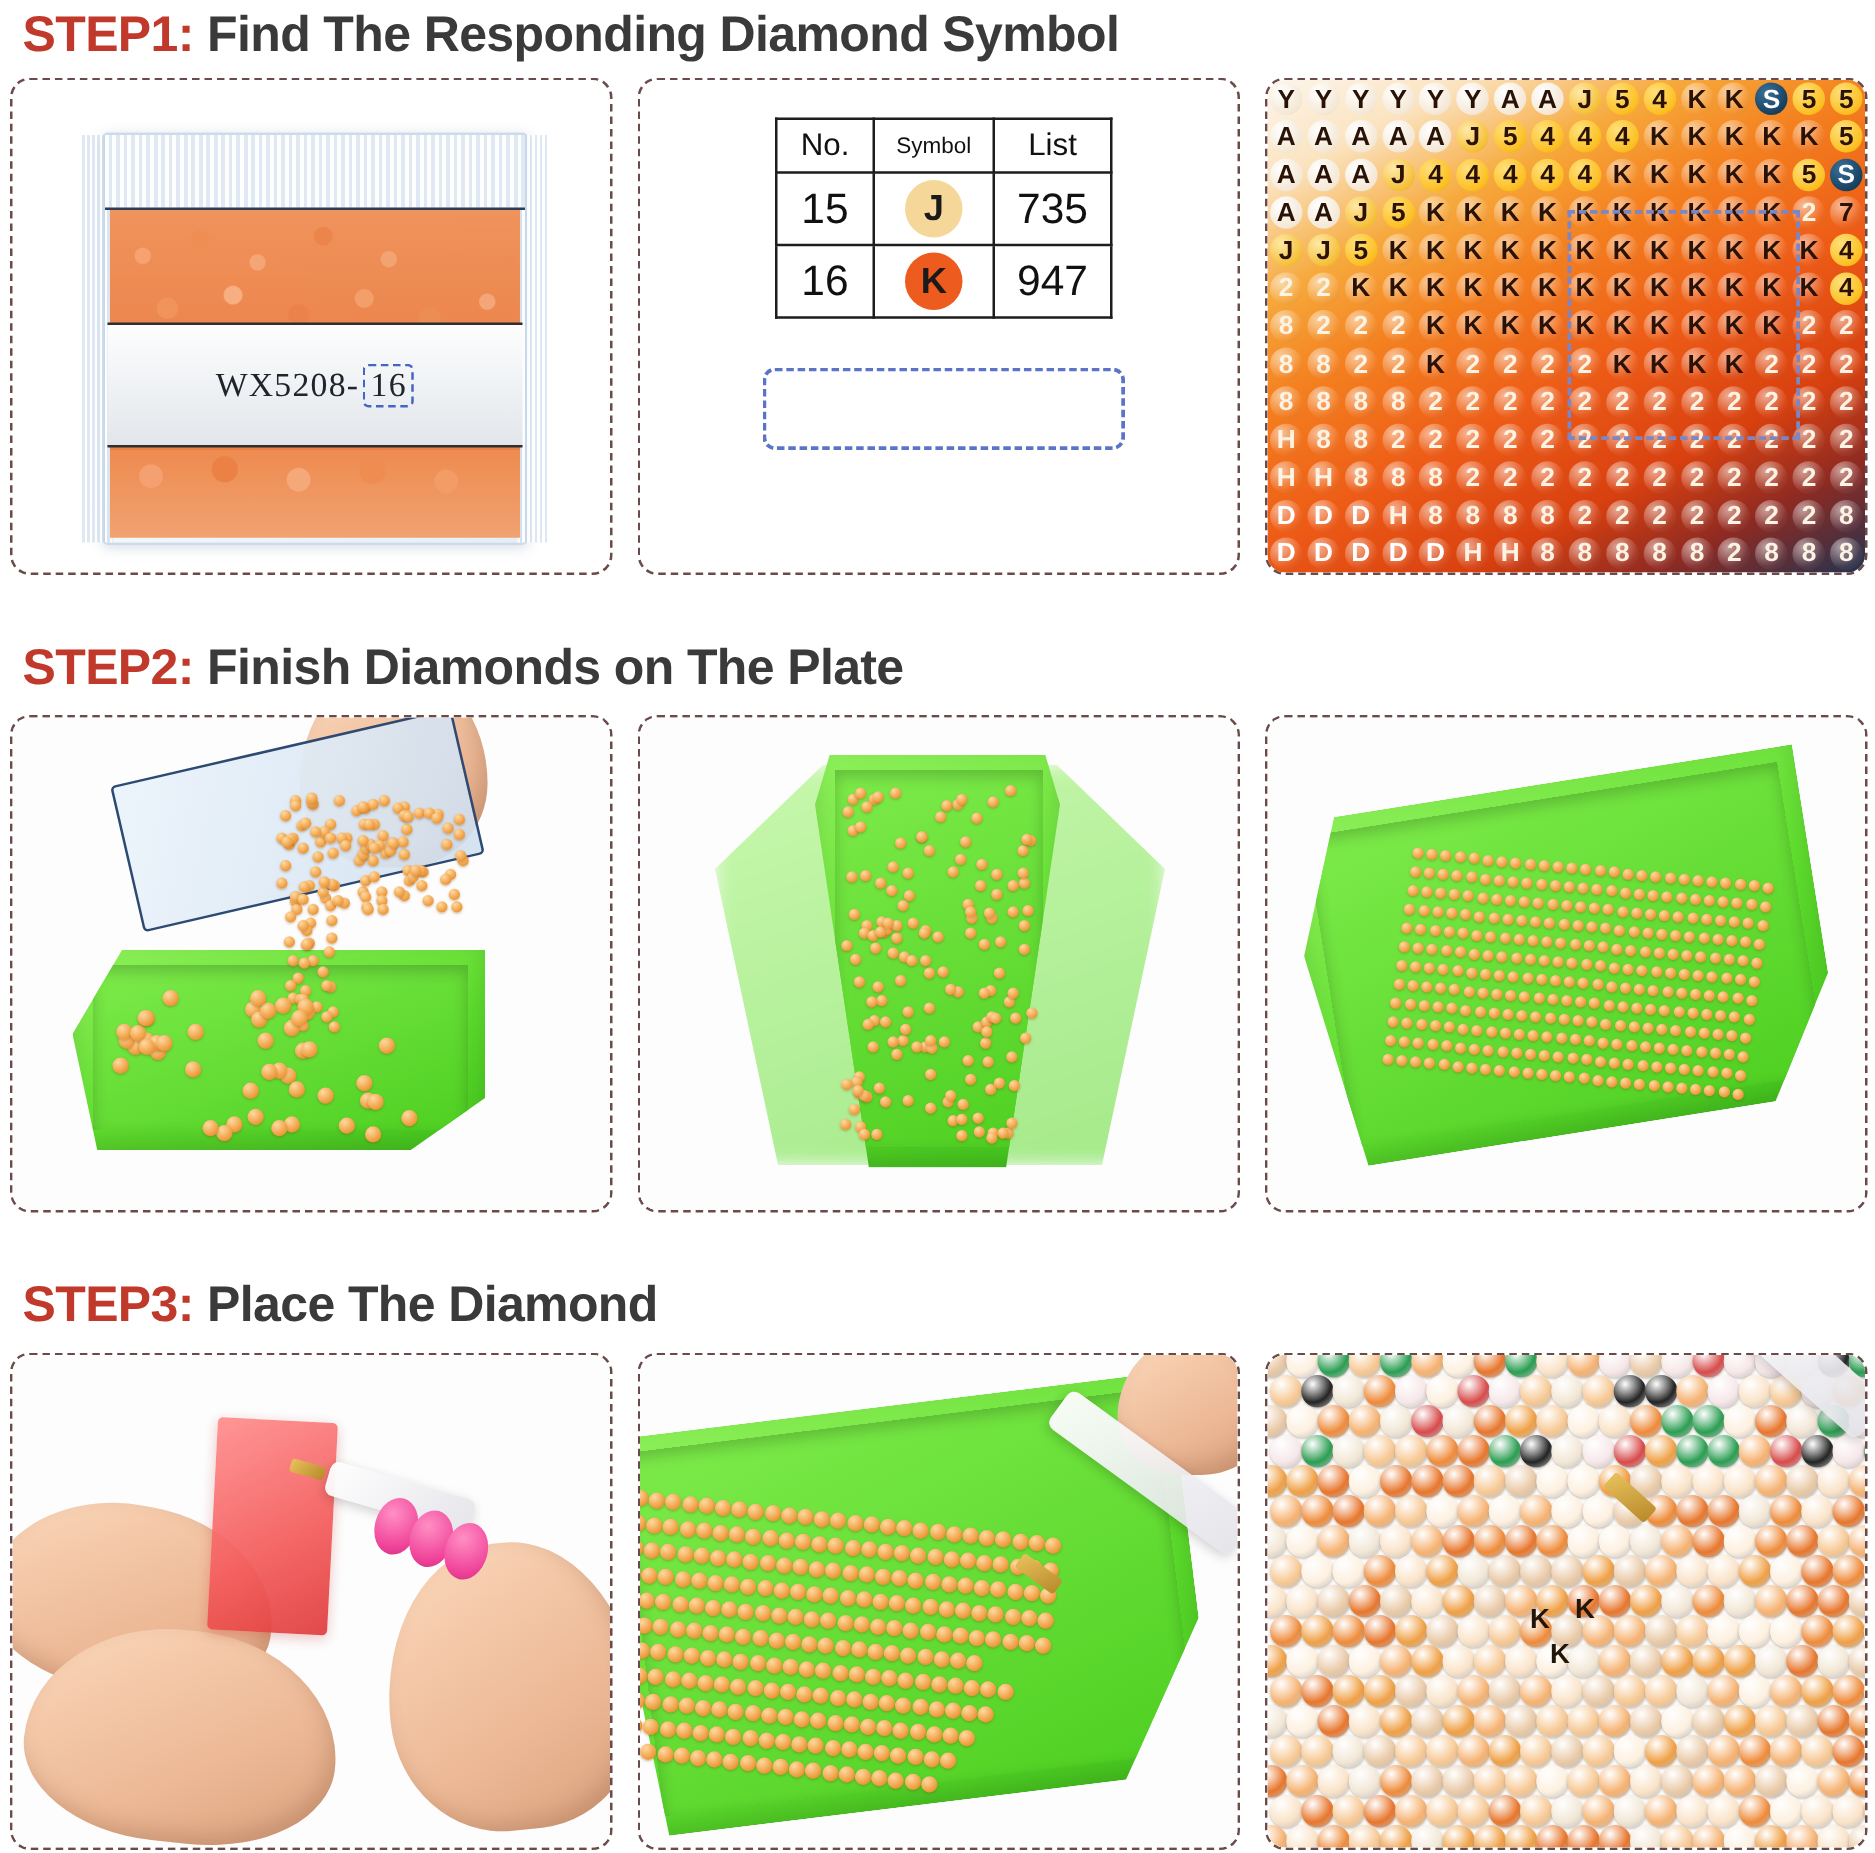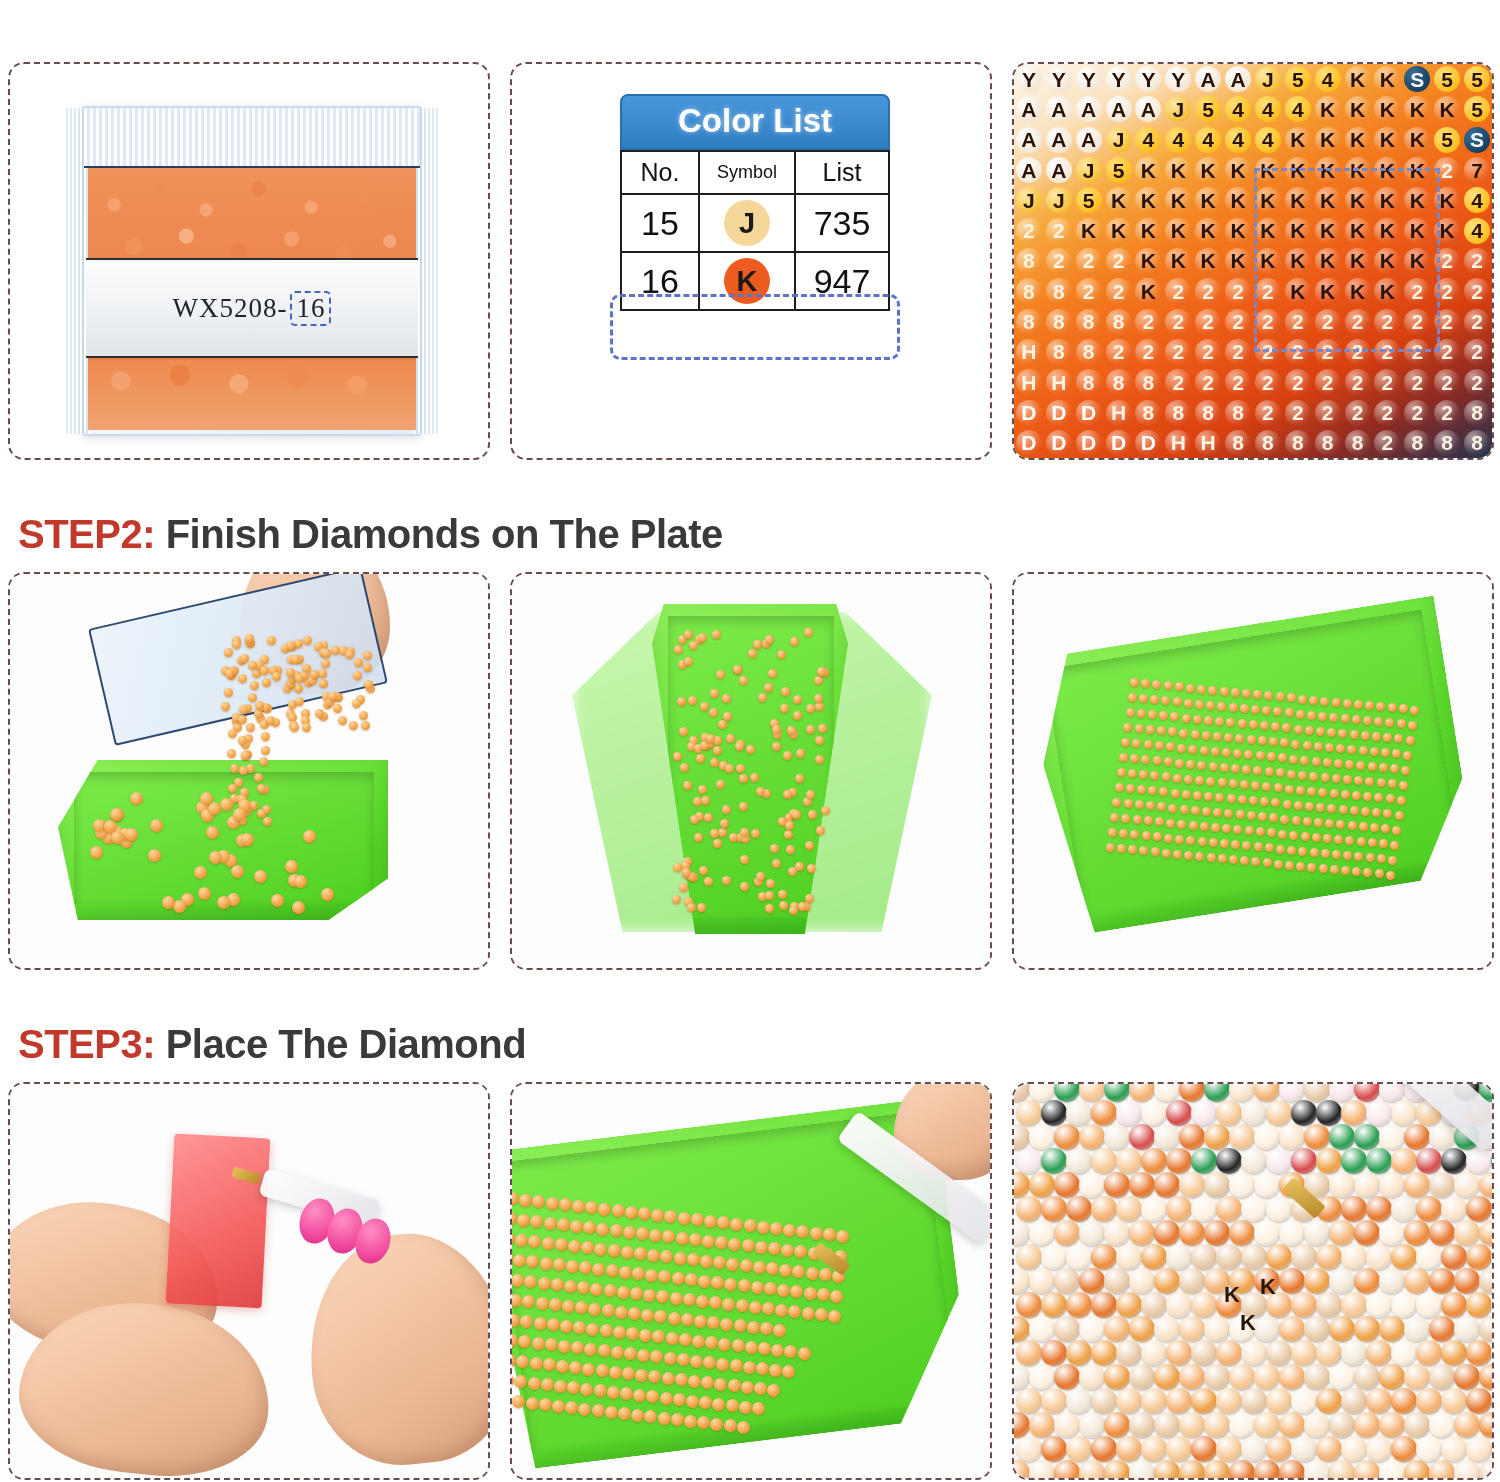--- a/index.html
+++ b/index.html
@@ -233,20 +233,24 @@
   .kmark {
     position: absolute; color: #22150a; font-weight: bold; font-size: 22px;
     font-family: "Liberation Sans", sans-serif; z-index: 6;
   }
 </style>
 </head>
 <body>
 
 <div class="page">
 
+  <div class="step-heading" id="h1">
+    <span class="step-label">STEP1:</span>
+    <span class="step-title">Find The Responding Diamond Symbol</span>
+  </div>
 
   <div class="panel row1 colA">
     <div class="panel-inner">
       <div class="bag">
         <div class="bag-side-l"></div>
         <div class="bag-side-r"></div>
         <div class="bag-ziptop"></div>
         <div class="bag-beads"></div>
         <div class="bag-beads-low"></div>
         <div class="bag-label">
@@ -255,21 +259,20 @@
             <span class="hl">16</span>
           </span>
         </div>
       </div>
     </div>
   </div>
 
   <div class="panel row1 colB">
     <div class="panel-inner">
       <div class="clist">
-        <div class="clist-head">Color List</div>
         <table class="clist-tbl">
           <tbody>
               <tr>
             <th class="th-no">No.</th>
             <th class="th-sym">Symbol</th>
             <th class="th-col">List</th>
           </tr>
           <tr>
             <td class="cl-no">15</td>
             <td class="cl-sym">

